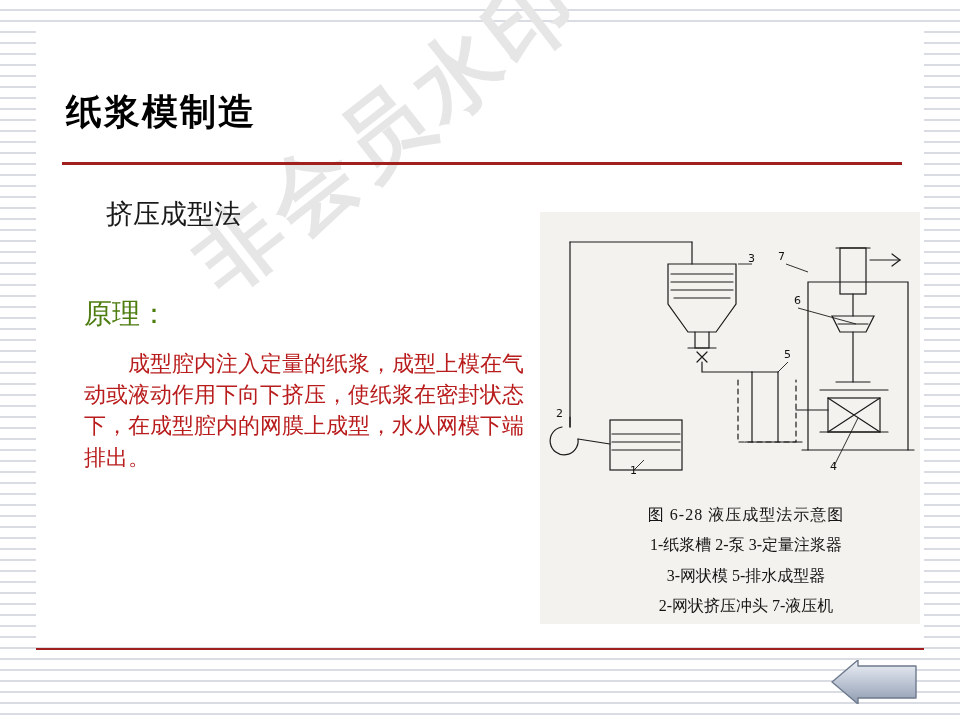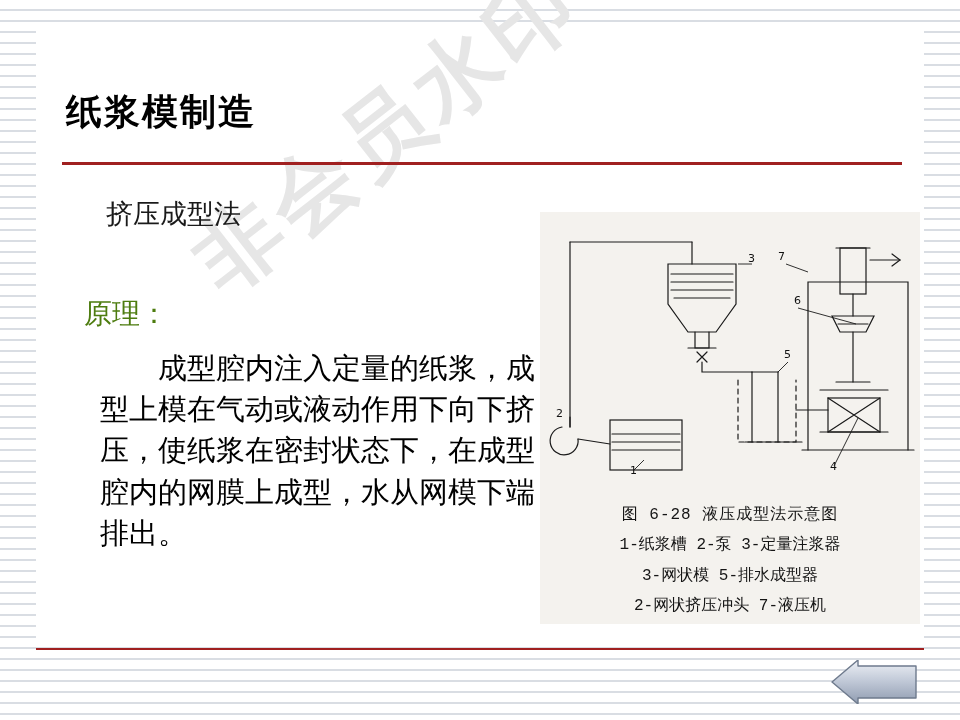--- a/index.html
+++ b/index.html
@@ -92,26 +92,26 @@
   #principle-label {
     position: absolute;
     left: 84px;
     top: 295px;
     font-size: 28px;
     color: #4d7c0f;
     font-family: "DejaVu Serif", serif;
   }
   #body-text {
     position: absolute;
-    left: 100px;
+    left: 84px;
     top: 348px;
     width: 440px;
-    font-size: 29px;
+    font-size: 22px;
     line-height: 1.42;
-    color: #000000;
+    color: #b91c1c;
     text-indent: 2em;
     font-family: "DejaVu Serif", serif;
   }
   
   #figure {
     position: absolute;
     left: 540px;
     top: 212px;
     width: 380px;
     height: 412px;
@@ -127,21 +127,22 @@
   }
   #figure-caption {
     position: absolute;
     left: 0;
     top: 288px;
     width: 380px;
     text-align: center;
     font-size: 16px;
     color: #151515;
     line-height: 1.9;
-    font-family: Liberation Mono, monospace;
+    font-family: Liberation Serif, serif;
+    padding-left: 16px;
   }
   #figure-caption .cap-title {
     letter-spacing: 1px;
   }
   #bottom-rule {
     position: absolute;
     left: 36px;
     top: 648px;
     width: 888px;
     height: 2px;

